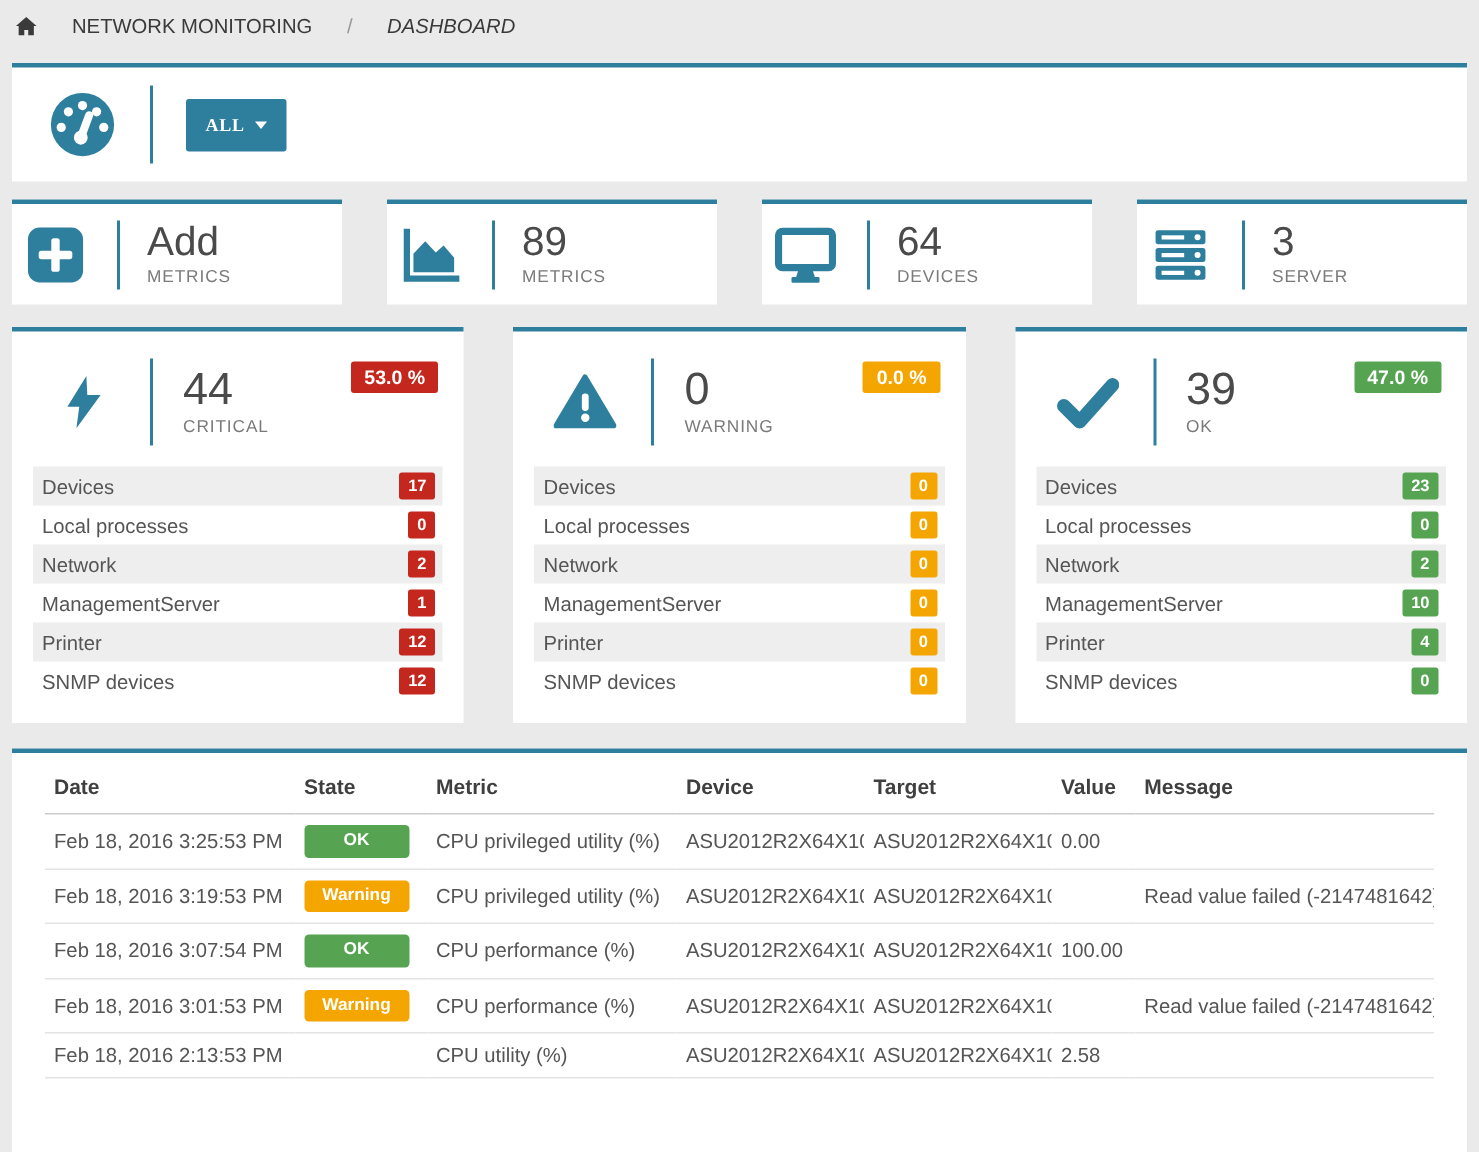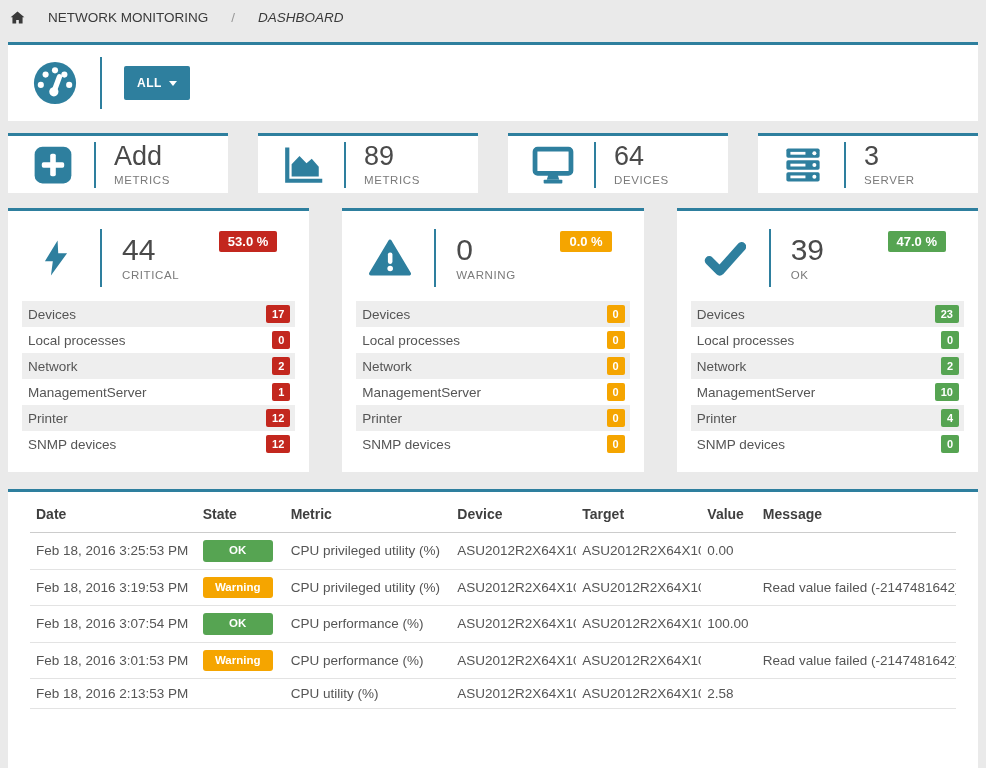--- a/index.html
+++ b/index.html
@@ -20,44 +20,44 @@
   }
   
   .breadcrumb{height:34px;display:flex;align-items:center;padding:0 10px;gap:23px;font-size:13.5px;color:#3a3a3a;}
   .breadcrumb .home-ic{display:flex;align-items:center;}
   .breadcrumb .sep{color:#999;}
   .breadcrumb .page{font-style:italic;}
   
   .panel{background:#fff;border-top:3px solid var(--teal);}
   .vdiv{width:2px;background:var(--teal);flex:0 0 2px;}
   
-  .filter-panel{margin:8px 8px 12px;height:79px;display:flex;align-items:center;padding-left:24px;}
+  .filter-panel{margin:8px 8px 12px;height:79px;display:flex;align-items:center;padding-left:24px;font-family:Liberation Serif, serif;}
   .filter-panel .vdiv{height:52px;margin:0 22px;}
   .btn-all{
     display:inline-flex;align-items:center;background:var(--teal);color:#fff;
     border:none;font-family:inherit;font-size:12px;font-weight:bold;letter-spacing:.5px;
     padding:10px 13px;border-radius:2px;cursor:pointer;
   }
   .caret-down{width:0;height:0;border:4px solid transparent;border-top:5px solid #fff;margin-left:7px;transform:translateY(2px);}
   
   .cards-row{display:flex;gap:30px;margin:0 8px 15px;}
-  .card{flex:1;background:#fff;border-top:3px solid var(--teal);height:60px;display:flex;align-items:center;padding-left:22px;cursor:pointer;}
+  .card{flex:1;background:#fff;border-top:3px solid var(--teal);height:70px;display:flex;align-items:center;padding-left:6px;cursor:pointer;}
   .card .vdiv{height:46px;margin:0 18px;}
   .icon-box{width:46px;display:flex;align-items:center;justify-content:center;flex:0 0 46px;}
   .card-value{font-size:27px;line-height:1.02;color:#4a4a4a;}
   .card-label{font-size:11.5px;color:var(--muted);letter-spacing:.6px;margin-top:3px;}
   
   .status-row{display:flex;gap:33px;margin:0 8px 17px;justify-content:flex-end;}
   .status-panel{flex:1;background:#fff;border-top:3px solid var(--teal);padding-bottom:15px;}
   .status-head{display:flex;align-items:center;position:relative;padding:16px 20px 10px 24px;height:88px;}
   .status-head .vdiv{height:58px;margin:0 20px;}
   .status-head .icon-box{width:48px;flex-basis:48px;}
   .status-num{font-size:30px;color:#4a4a4a;line-height:1;}
   .status-label{font-size:11.5px;color:var(--muted);letter-spacing:.6px;margin-top:4px;}
-  .pct-badge{position:absolute;top:20px;right:32px;color:#fff;font-weight:bold;font-size:13px;padding:3px 9px;border-radius:2px;}
+  .pct-badge{position:absolute;top:20px;right:17px;color:#fff;font-weight:bold;font-size:13px;padding:3px 9px;border-radius:2px;}
   .status-rows{margin:2px 14px 0;}
   .srow{display:flex;justify-content:space-between;align-items:center;height:26px;padding:0 5px 0 6px;font-size:13.5px;color:#555;cursor:pointer;}
   .srow:nth-child(odd){background:#eee;}
   .srow .badge{color:#fff;font-weight:bold;font-size:11px;padding:2px 6px;border-radius:2px;min-width:12px;text-align:center;line-height:1.3;}
   .p-crit .pct-badge,.p-crit .badge{background:var(--crit);}
   .p-warn .pct-badge,.p-warn .badge{background:var(--warn);}
   .p-ok  .pct-badge,.p-ok  .badge{background:var(--ok);}
   
   .logs-panel{margin:0 8px;background:#fff;border-top:3px solid var(--teal);height:300px;}
   .logs-head{display:flex;align-items:center;padding:14px 20px 4px 26px;}

